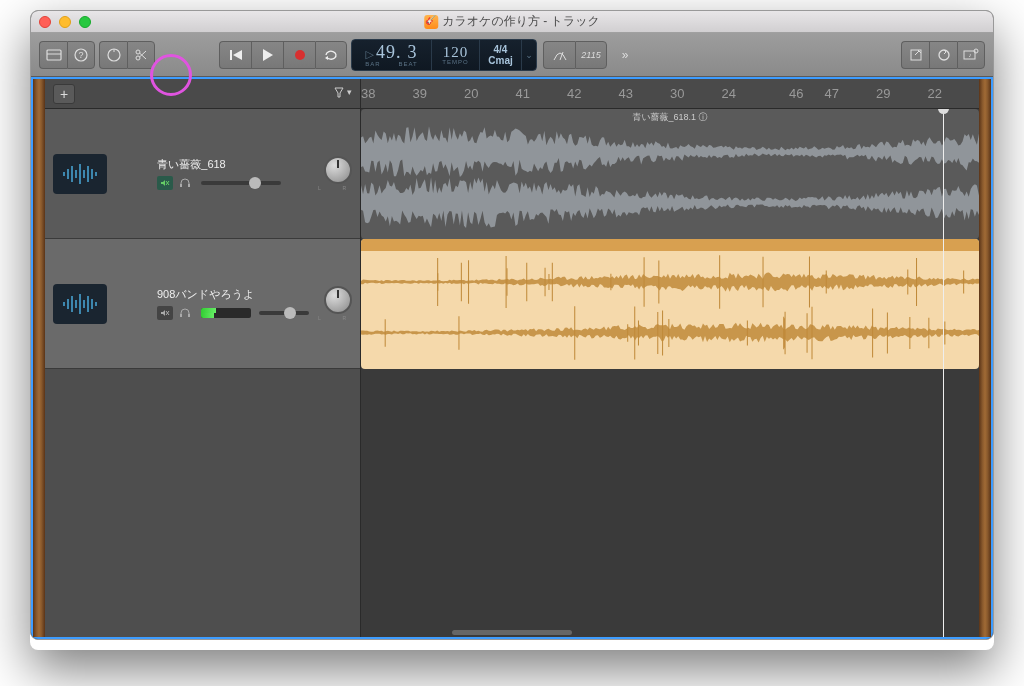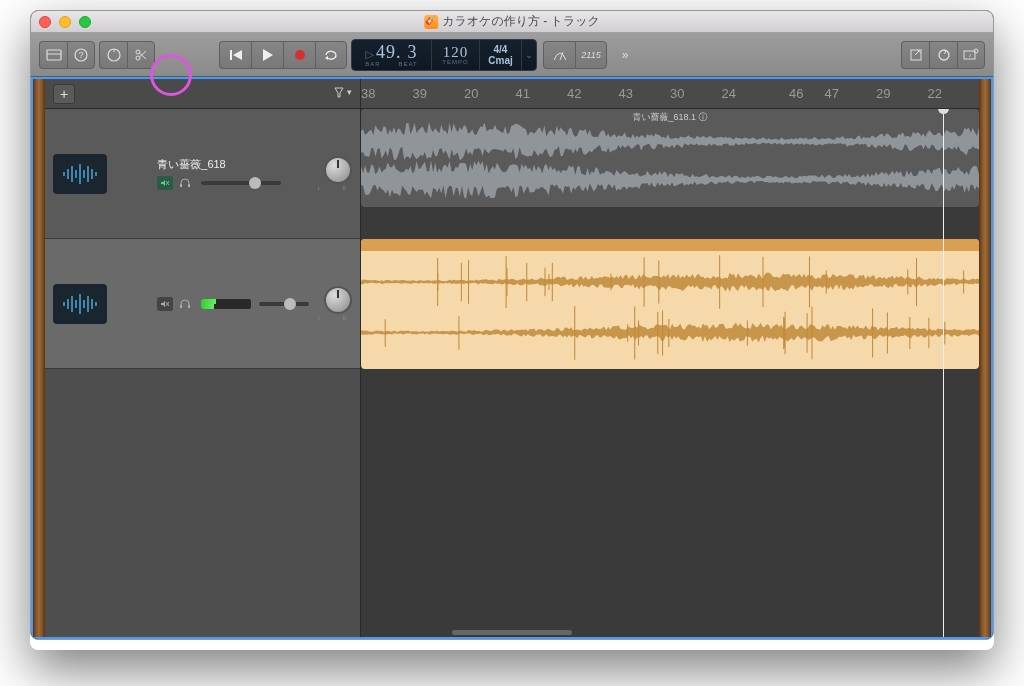--- a/index.html
+++ b/index.html
@@ -57,21 +57,21 @@
 .vol-slider { width: 80px; height: 4px; background: #3a3a3a; border-radius: 2px; position: relative; margin-left: 4px; }
 .vol-thumb { position: absolute; width: 12px; height: 12px; background: #bbb; border-radius: 50%; top: -4px; }
 .meter { width: 50px; height: 10px; background: #2a2a2a; border-radius: 2px; margin-left: 4px; position: relative; overflow: hidden; }
 .meter-fill { position: absolute; left: 0; top: 0; height: 50%; background: linear-gradient(90deg, #3c3, #6e6); }
 .pan-knob { width: 28px; height: 28px; border-radius: 50%; background: radial-gradient(circle at 35% 30%, #ddd, #888); border: 2px solid #555; position: relative; margin-left: 6px; }
 .pan-knob::after { content: ""; position: absolute; left: 50%; top: 2px; width: 2px; height: 8px; background: #333; transform: translateX(-50%); }
 .pan-lbl { font-size: 5px; color: #888; text-align: center; display: flex; justify-content: space-between; width: 28px; margin-top: 1px; }
 
 .track-regions { flex: 1; background: #3a3a3a; position: relative; }
 .region { position: absolute; left: 0; right: 0; border-radius: 4px; overflow: hidden; }
-.region.r1 { top: 0; height: 98px; background: #5a5a5a; }
+.region.r1 { top: 0; height: 130px; background: #5a5a5a; }
 .region.r2 { top: 130px; height: 130px; background: #f5d9ab; }
 .region-title { position: absolute; left: 50%; transform: translateX(-50%); top: 2px; font-size: 9px; color: #ccc; z-index: 2; display: flex; align-items: center; gap: 4px; }
 .playhead { position: absolute; top: 0; bottom: 0; width: 1px; background: #eee; z-index: 50; }
 .playhead::before { content: ""; position: absolute; top: -6px; left: -5px; width: 11px; height: 11px; background: #ddd; border-radius: 50%; }
 .empty-area { position: absolute; top: 260px; left: 0; right: 0; bottom: 0; background: #3a3a3a; }
 
 .scroll-hint { position: absolute; bottom: 2px; left: 50%; transform: translateX(-50%); width: 120px; height: 5px; background: #666; border-radius: 3px; }
 
 svg.wf { width: 100%; height: 100%; }
 </style>
@@ -308,20 +308,21 @@
                     <line x1="16" y1="8" x2="16" y2="16"></line>
                     <line x1="20" y1="2" x2="20" y2="22"></line>
                     <line x1="24" y1="8" x2="24" y2="16"></line>
                     <line x1="28" y1="4" x2="28" y2="20"></line>
                     <line x1="32" y1="7" x2="32" y2="17"></line>
                     <line x1="36" y1="10" x2="36" y2="14"></line>
                   </g>
                 </svg>
             </div>
             <div class="track-meta">
+              <div class="track-name">908バンドやろうよ</div>
               <div class="track-ctrls">
                 <div class="mute-btn" style="background:#444;">
                   <svg width="10" height="10" viewBox="0 0 10 10">
                       <path d="M1 4 L3 4 L5 2 L5 8 L3 6 L1 6 Z" fill="#aaa"></path>
                       <line x1="6" y1="3" x2="9" y2="7" stroke="#aaa"></line>
                       <line x1="9" y1="3" x2="6" y2="7" stroke="#aaa"></line>
                     </svg>
                 </div>
                 <div class="hp-btn">
                   <svg width="12" height="10" viewBox="0 0 12 10">

